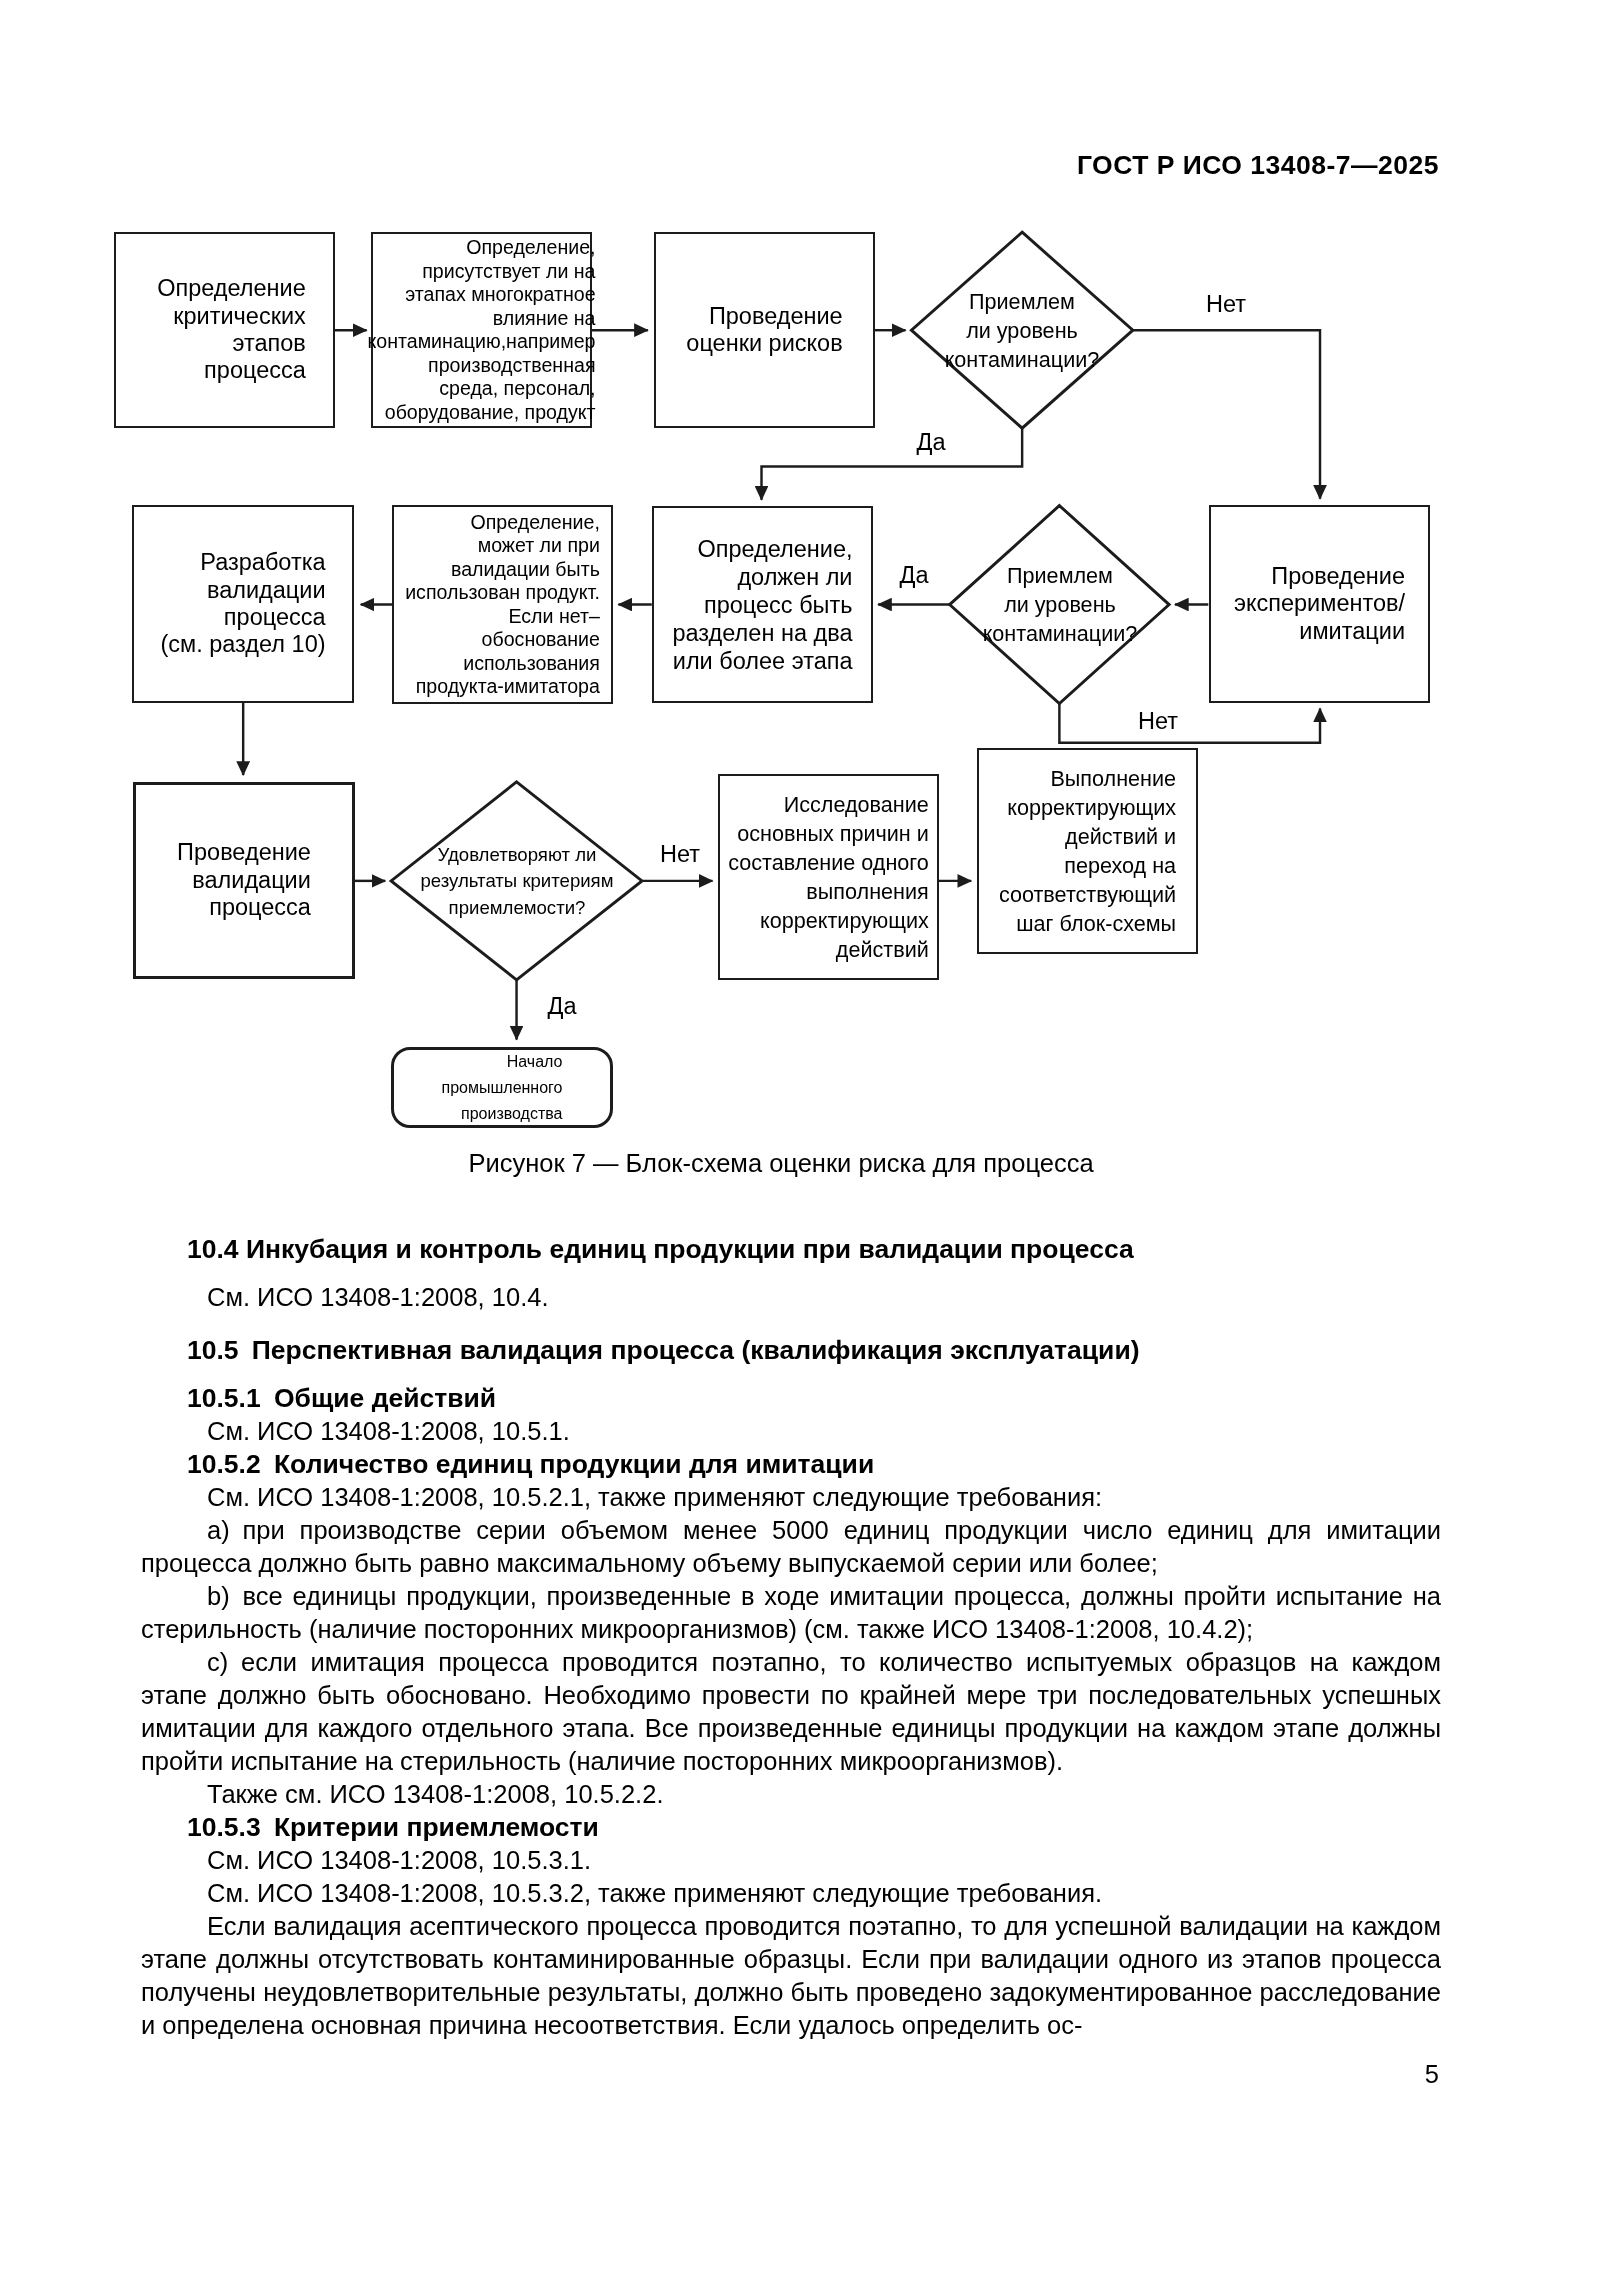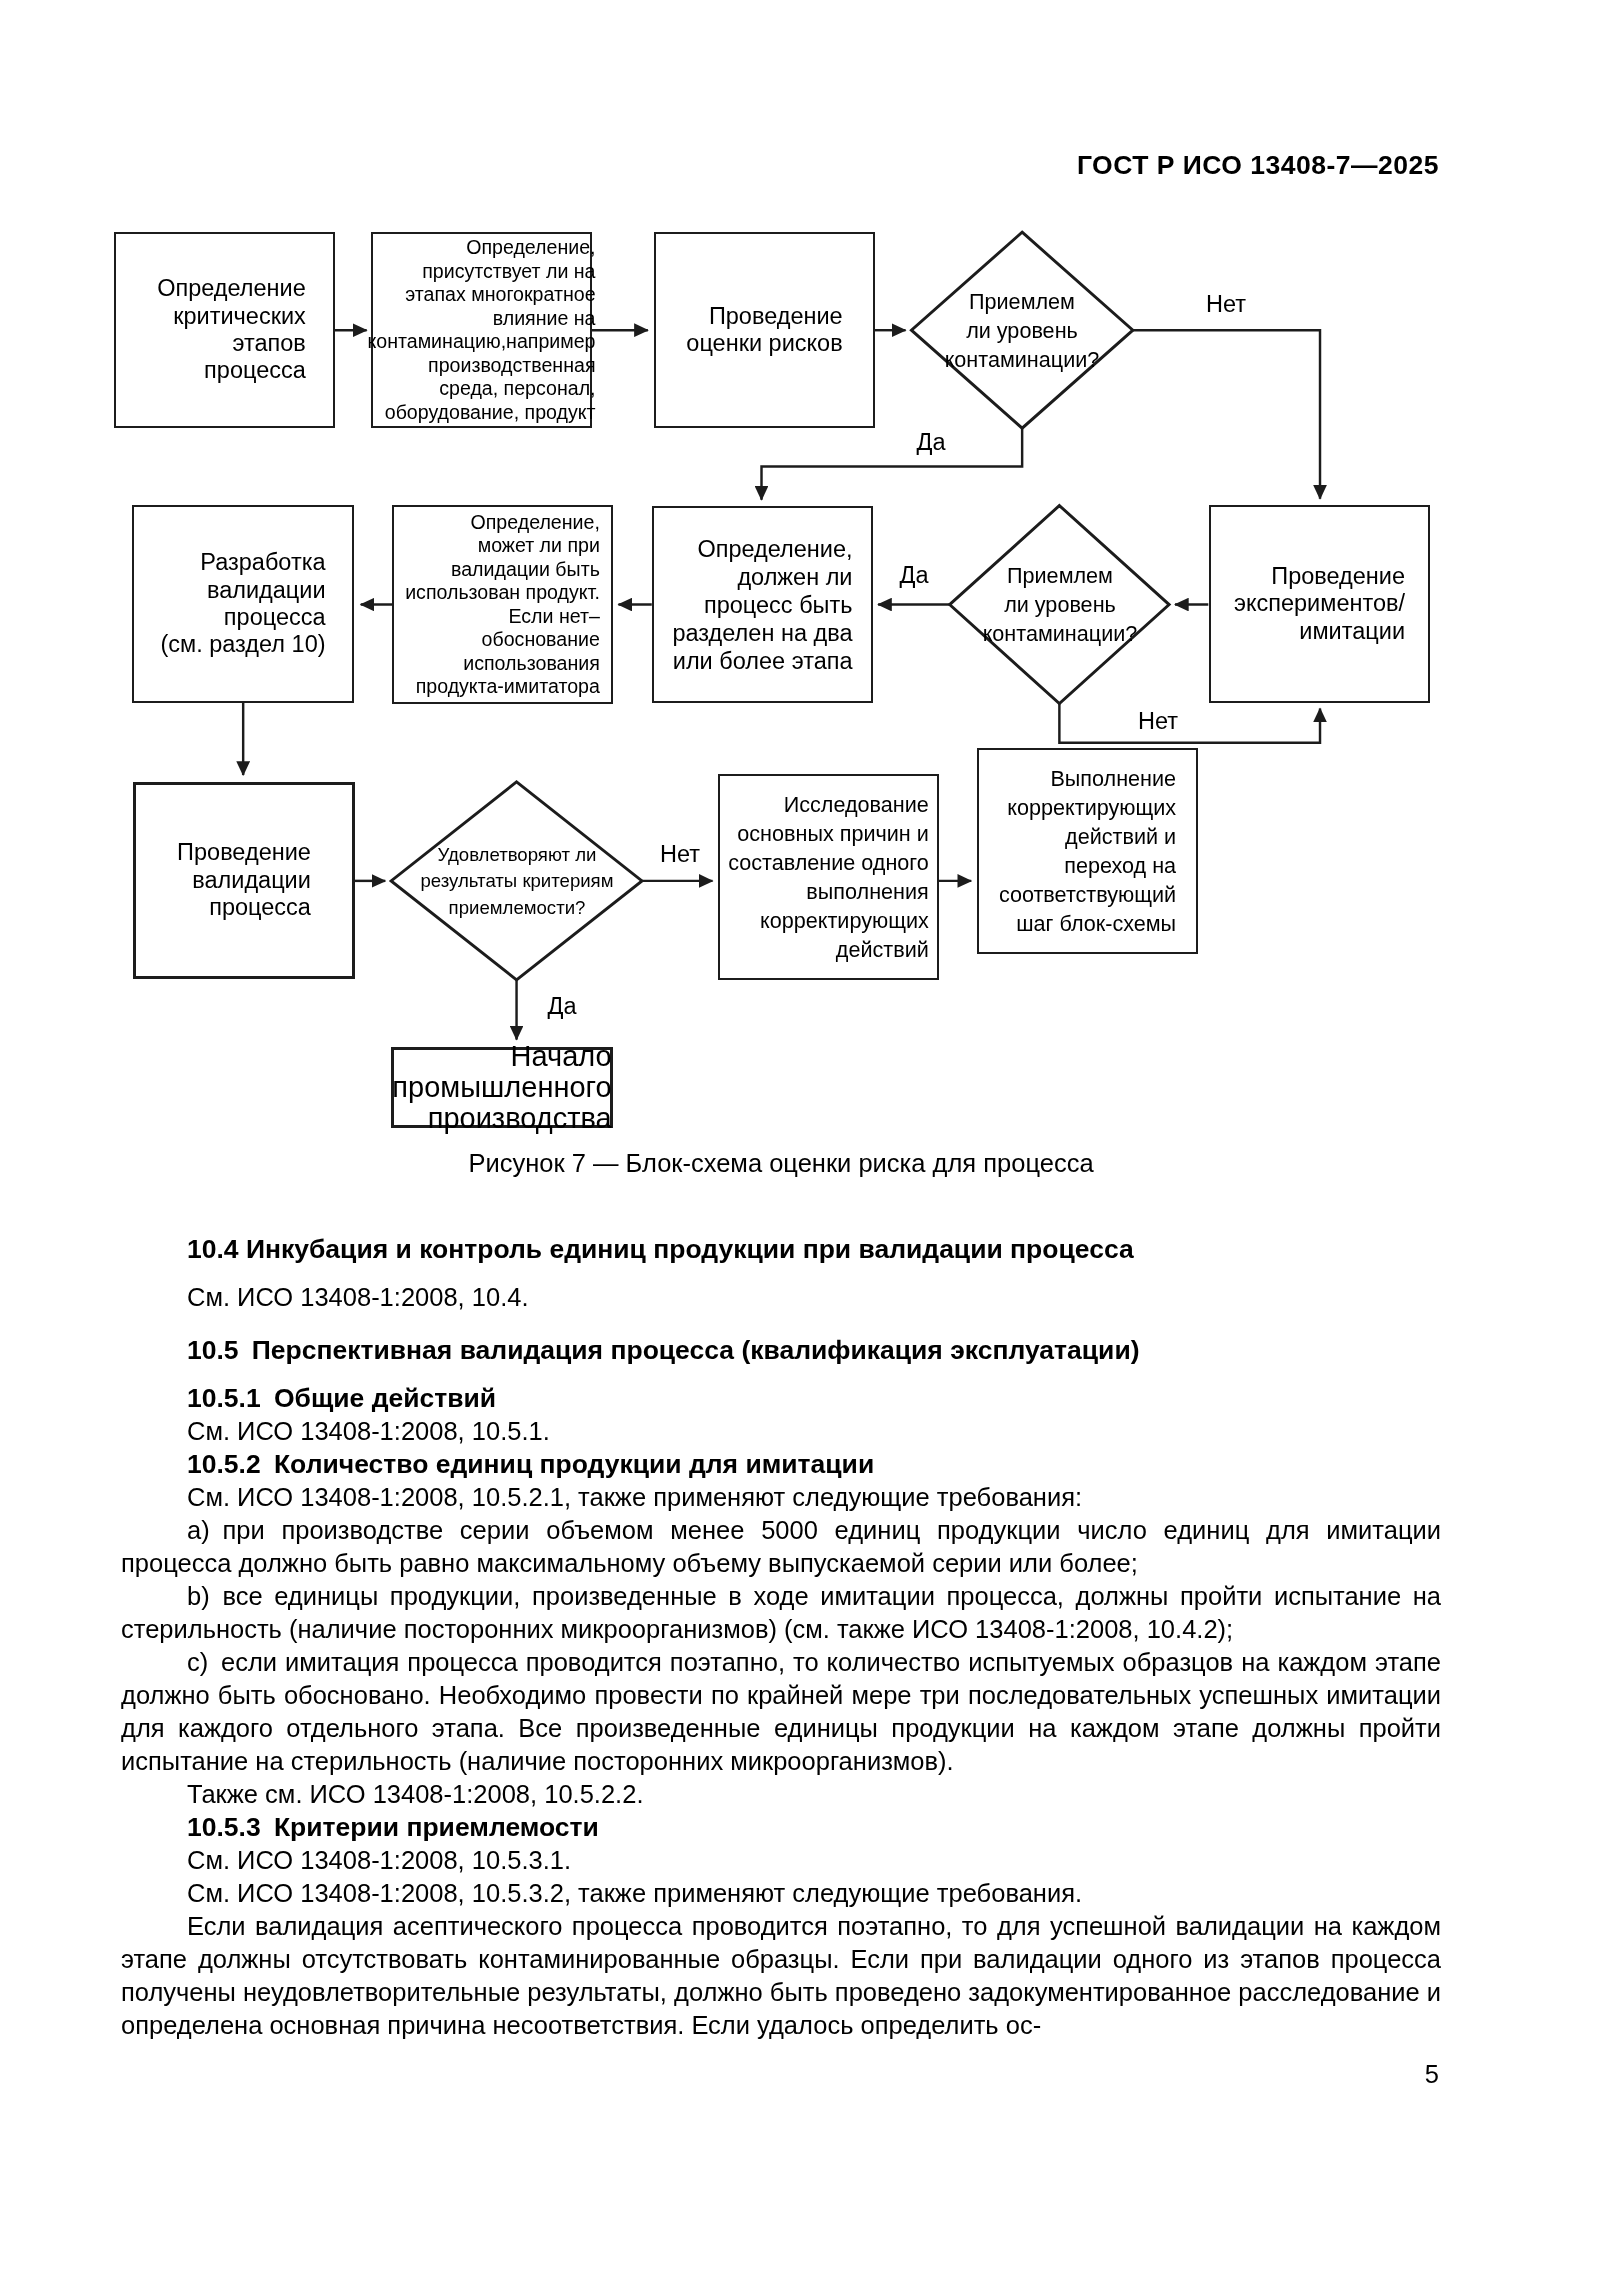--- a/index.html
+++ b/index.html
@@ -21,21 +21,21 @@
     position:absolute;
     border:2.9px solid #1c1c1c;
     background:#fff;
     display:flex;align-items:center;justify-content:center;
     text-align:right;
     white-space:pre-line;
     box-sizing:border-box;
   }
   .box.thick{border-width:3.9px;}
   .f24{font-size:23.5px;line-height:27.4px;}
-  .f24t{font-size:29px;line-height:31px;}
+  .f24t{font-size:16px;line-height:26px;border-radius:19px;}
   .f22{font-size:21.6px;line-height:29px;}
   .f20{font-size:19.6px;line-height:23.5px;}
   .dtext{
     position:absolute;
     display:flex;align-items:center;justify-content:center;
     text-align:center;white-space:pre-line;
     pointer-events:none;
   }
   .d22{font-size:21.6px;line-height:29px;}
   .d19{font-size:18.6px;line-height:26.5px;}
@@ -47,21 +47,21 @@
   .caption{
     position:absolute;left:121px;top:1149px;width:1320px;
     text-align:center;font-size:25.5px;
   }
   .tb{
     position:absolute;left:121px;top:1233px;width:1320px;
     font-size:25.5px;line-height:33px;
   }
   .tb > *{margin:0;}
   .tb .h2,.tb .h3{font-weight:bold;font-size:26.5px;text-indent:66px;}
-  .tb .p{text-indent:66px;text-align:justify;}
+  .tb .p{text-indent:66px;text-align:justify;margin-left:20px;}
   .mt15{margin-top:14.7px !important;}
   .mt21{margin-top:20.6px !important;}
   .pagenum{
     position:absolute;right:182px;top:2060px;font-size:25.5px;
   }
 </style>
 </head>
 <body>
 
 <div class="page">

